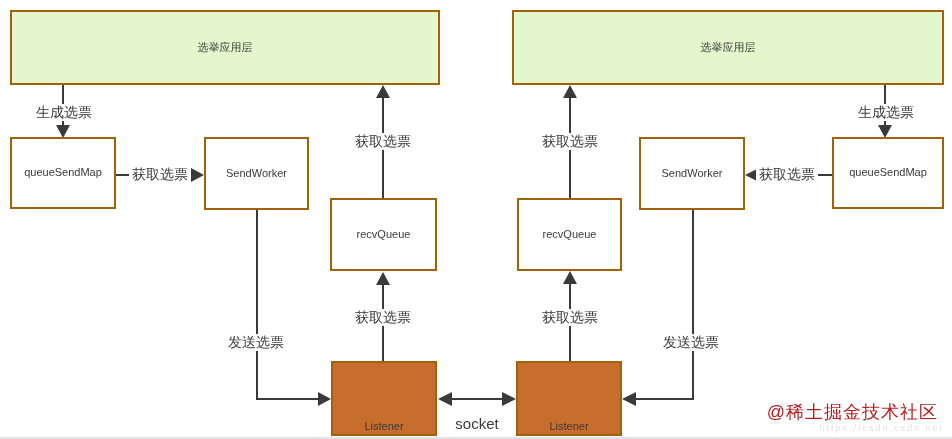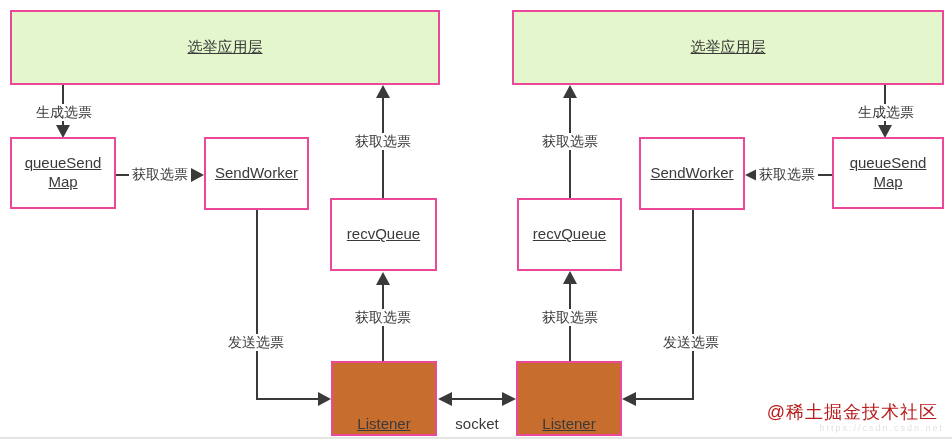--- a/index.html
+++ b/index.html
@@ -1,20 +1,20 @@
 <!DOCTYPE html>
 <html><head>
 <meta charset="utf-8">
 <style>
   html,body{margin:0;padding:0;}
   body{font-family:"Liberation Sans","DejaVu Sans",sans-serif;background:#fff;}
   .canvas{position:relative;width:952px;height:439px;background:#fff;overflow:hidden;}
-  .node{position:absolute;box-sizing:border-box;border:2px solid #ec4899;background:#fff;
+  .node{position:absolute;box-sizing:border-box;border:2px solid #a16207;background:#fff;
         display:flex;align-items:center;justify-content:center;text-align:center;
-        font-size:15px;color:#3a3a3a;line-height:1.25;z-index:2;text-decoration:underline;}
+        font-size:11px;color:#3a3a3a;line-height:1.25;z-index:2;}
   .node.green{background:#e4f6cb;}
   .node.orange{background:#c76e2e;align-items:flex-end;}
   .node .txt{display:inline-block;}
   .node .wrap{max-width:86px;word-break:break-all;}
   svg.wires{position:absolute;left:0;top:0;z-index:1;}
   .lbl{position:absolute;transform:translateX(-50%);background:#fff;color:#3a3a3a;
        font-size:14px;white-space:nowrap;padding:0 3px;z-index:3;line-height:1.2;text-align:right;}
   .lbl.socket{font-size:15px;margin-top:24px;}
   .watermark{position:absolute;right:14px;top:400px;font-size:18px;color:#b91c1c;
              letter-spacing:1px;z-index:3;}

